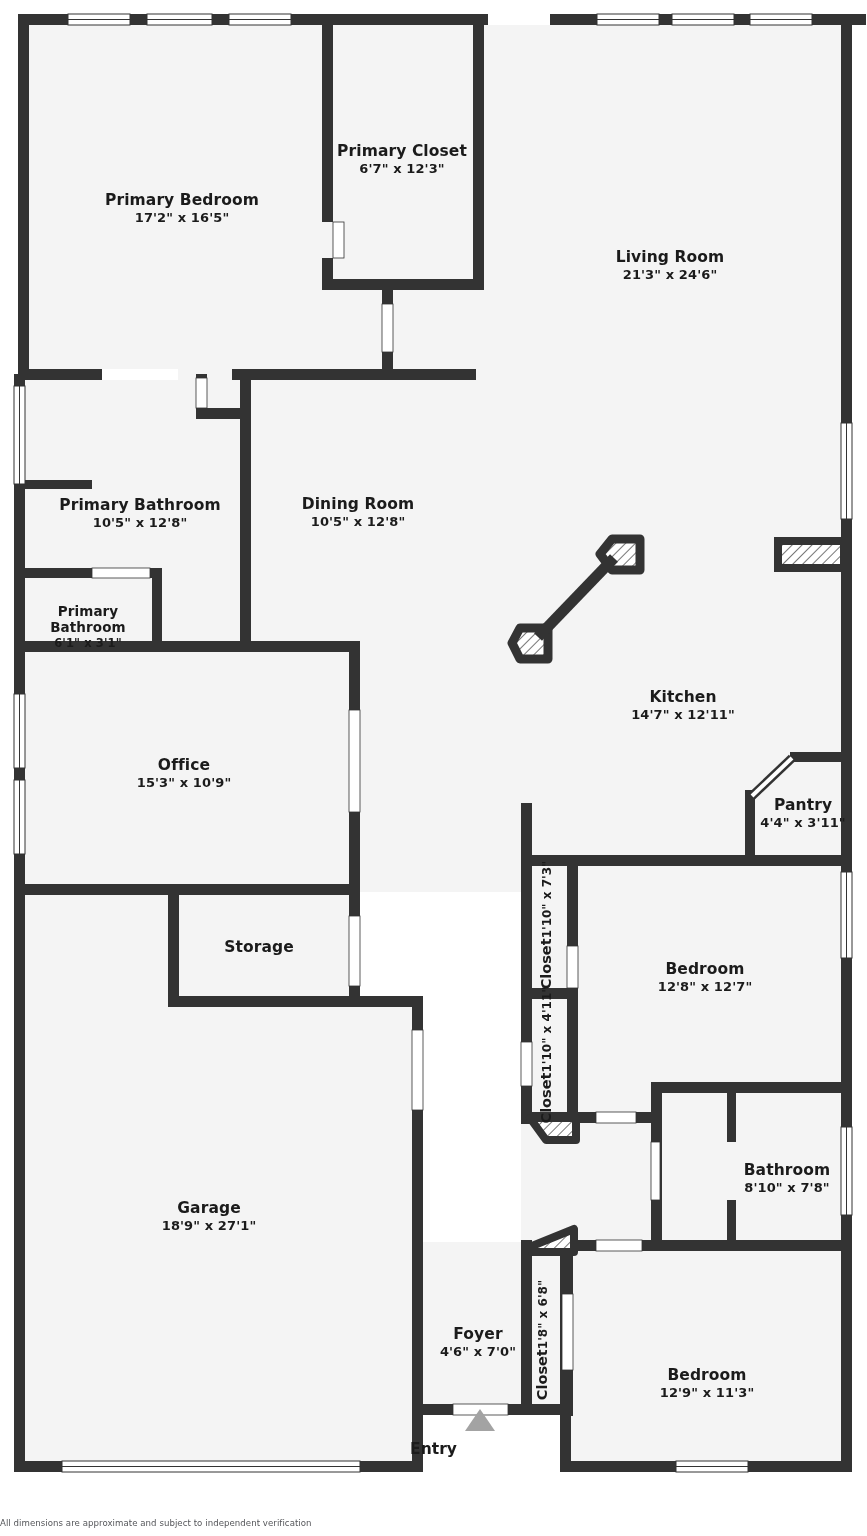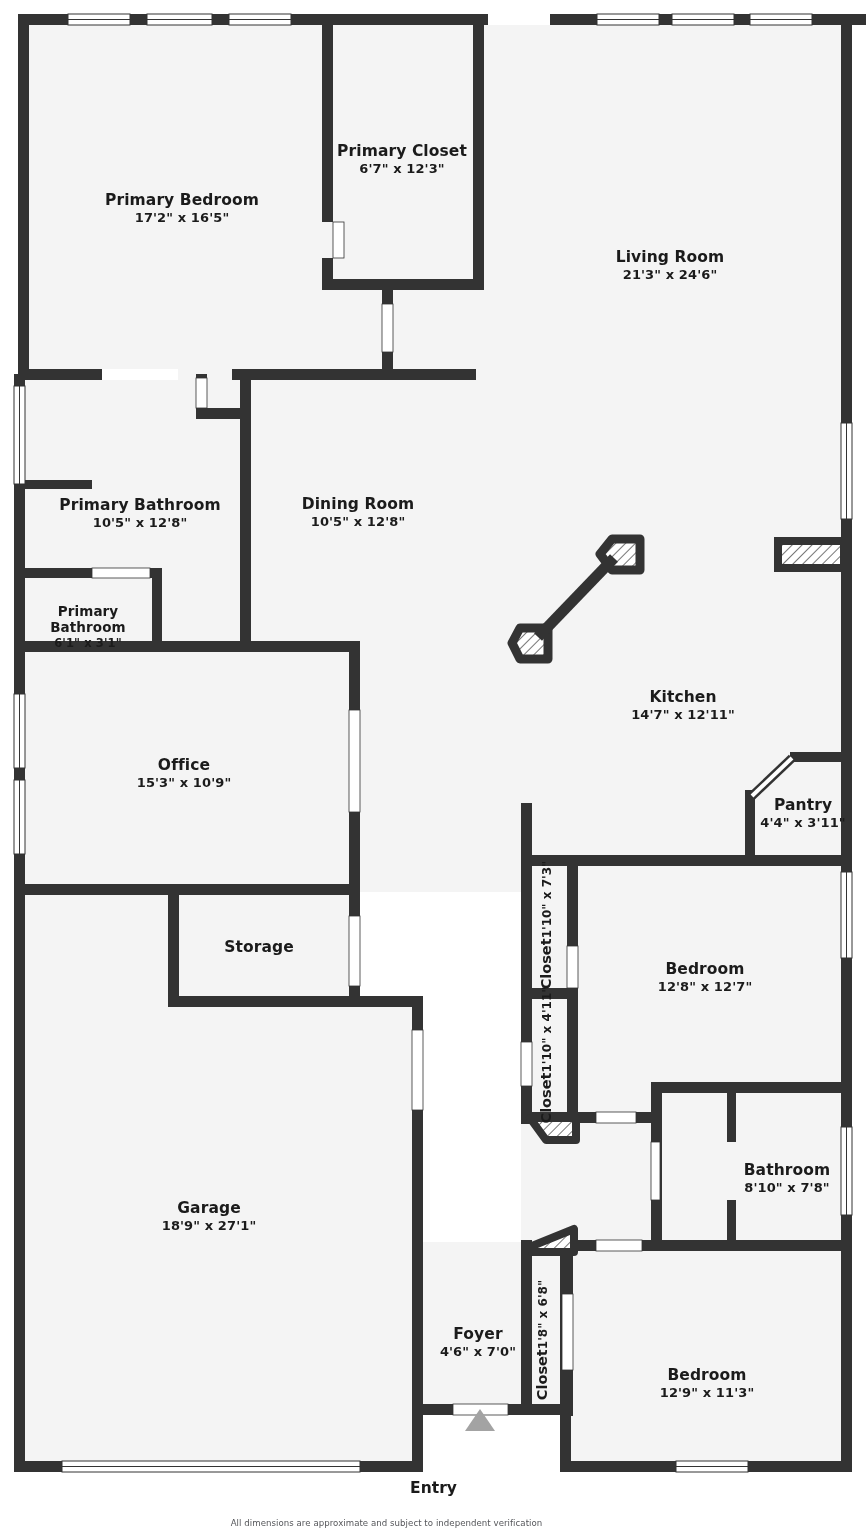--- a/index.html
+++ b/index.html
@@ -66,21 +66,21 @@
     font-weight: bold;
     color: #1b1b1b;
     white-space: nowrap;
     text-align: center;
   }
   .footer {
     position: absolute;
     left: 0;
     top: 1518px;
     width: 773px;
-    text-align: center;
+    text-align: left;
     font-size: 8.6px;
     color: #55565a;
     font-family: "DejaVu Sans", "Liberation Sans", sans-serif;
     letter-spacing: .05px;
   }
 </style>
 </head>
 <body>
 
 <div id="page">
@@ -388,20 +388,20 @@
       </div>
       <div class="vwrap" style="left: 542px; top: 1340px;">
         <div class="vrot"><span class="nm">Closet</span><span class="dm">1'8" x 6'8"</span></div>
       </div>
       <div class="label" style="left: 0px; top: 1366px; width: 867px; text-align: center; transform: translateX(273.5px);">
         <span class="nm">Bedroom</span>
         <span class="dm">12'9" x 11'3"</span>
       </div>
     </div>
 
-  <div class="entry-label" style="left:0; top:1440px; width:867px;margin-top:39px;">
+  <div class="entry-label" style="left:0; top:1440px; width:867px;">
     <span>Entry</span>
   </div>
 
   <div class="footer">
     <span>All dimensions are approximate and subject to independent verification</span>
   </div>
 </div>
 
 </body></html>

